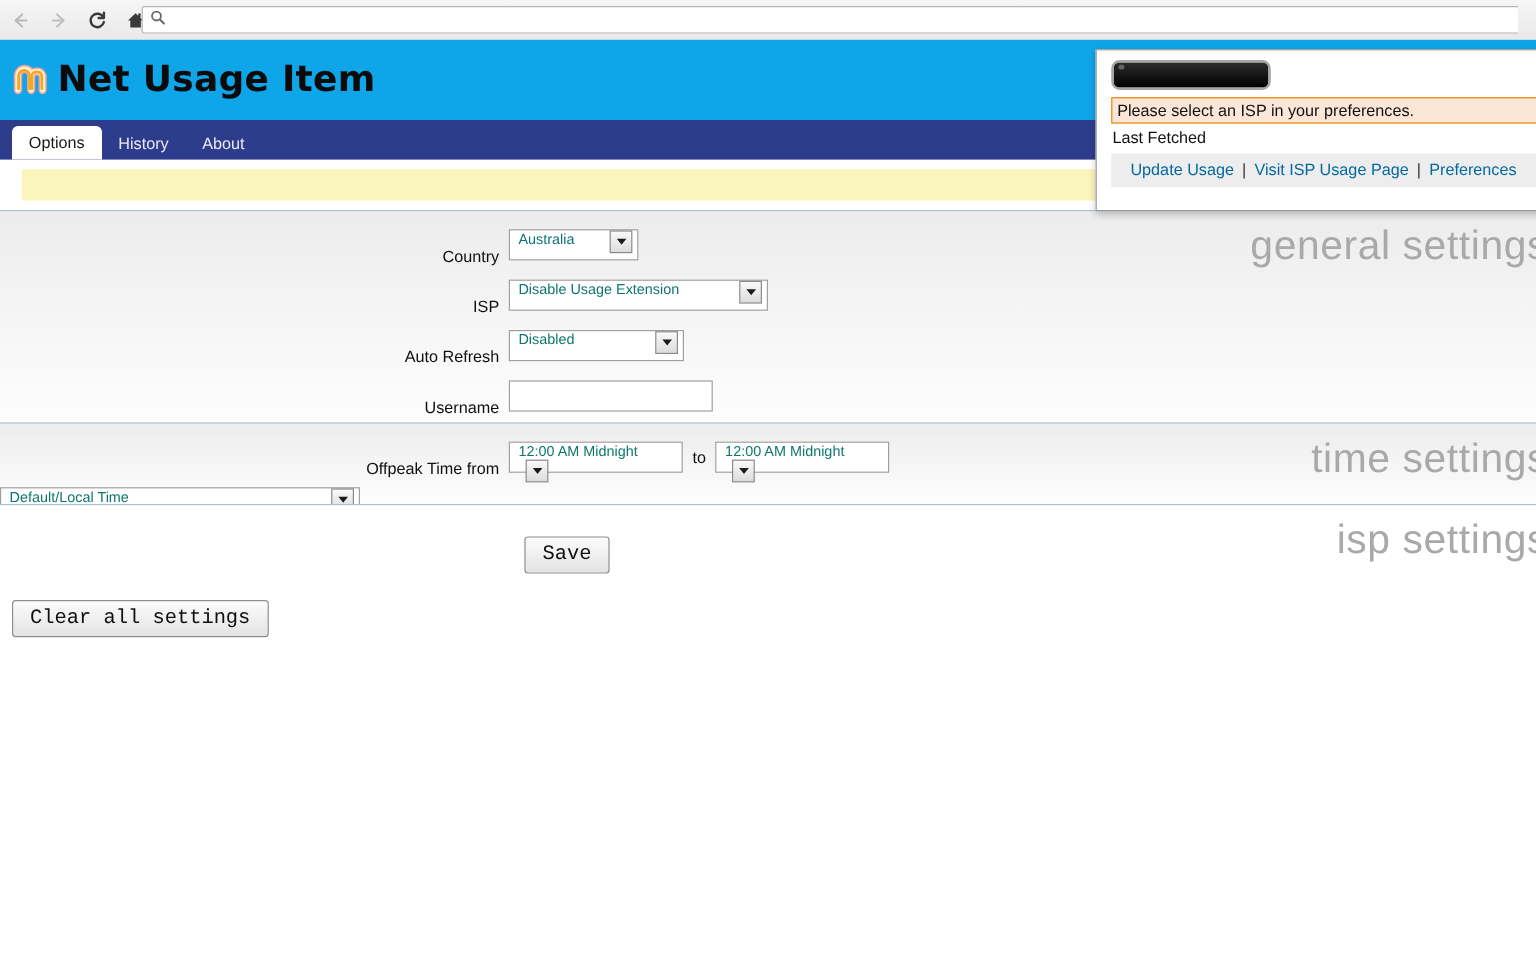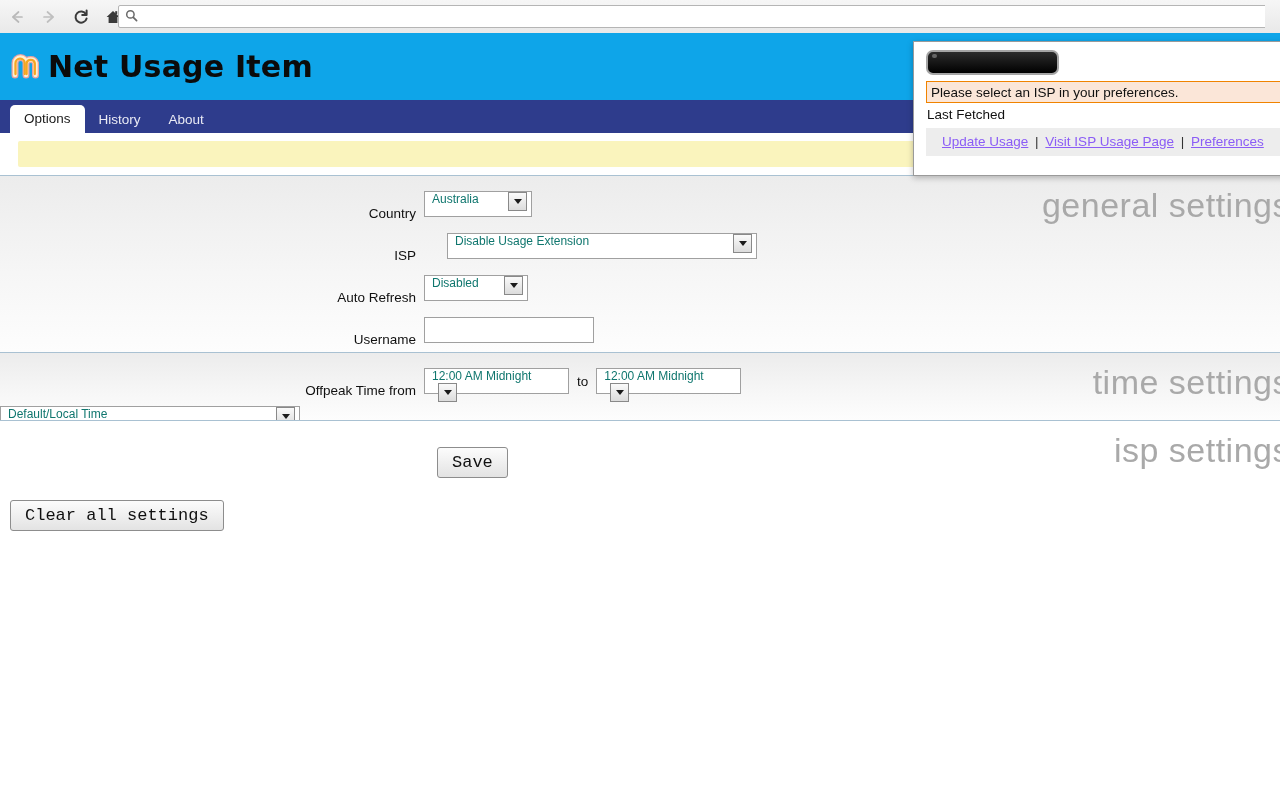--- a/index.html
+++ b/index.html
@@ -117,22 +117,22 @@
     background: linear-gradient(#fafafa, #dcdcdc);
     border: 1px solid #898989;
     display: flex; align-items: center; justify-content: center;
   }
   .sel .arrow i {
     display: block; width: 0; height: 0;
     border-left: 4px solid transparent; border-right: 4px solid transparent;
     border-top: 5px solid #1b1b1b;
   }
   .sel.w-country { width: 108px; }
-  .sel.w-isp { width: 310px; margin-left: 23px; }
-  .sel.w-refresh { width: 104px; }
+  .sel.w-isp { width: 216px; }
+  .sel.w-refresh { width: 146px; }
   .sel.w-time { width: 145px; flex-direction: column; }
   .sel.w-tz { width: 300px; gap: 16px; }
 
   .txt {
     width: 170px; height: 26px; box-sizing: border-box;
     border: 1px solid #a0a0a0; background: #fff;
     font-size: 13.5px; font-family: "Liberation Sans", sans-serif;
     padding: 0 5px; color: #111; outline: none;
   }
 
@@ -171,21 +171,21 @@
     font-size: 13.5px; color: #111; padding-left: 4px; box-sizing: border-box;
   }
   .popup-lastfetched {
     margin-left: 13px; font-size: 13.5px; color: #111; padding: 4px 0 6px 0;
   }
   .popup-links {
     margin-left: 12px; background: #ededed; padding: 6px 0 7px 16px;
     font-size: 13.5px; color: #111;
   }
   .popup-links a {
-    color: #8b5cf6; text-decoration: underline; cursor: pointer;
+    color: #0369a1; cursor: pointer;
   }
   .popup-links .sep { color: #333; margin: 0 3px; }
 </style>
 </head>
 <body>
 
 <div id="root">
 
   <div class="tabstrip-stub"></div>
   <div class="browser-bar">

